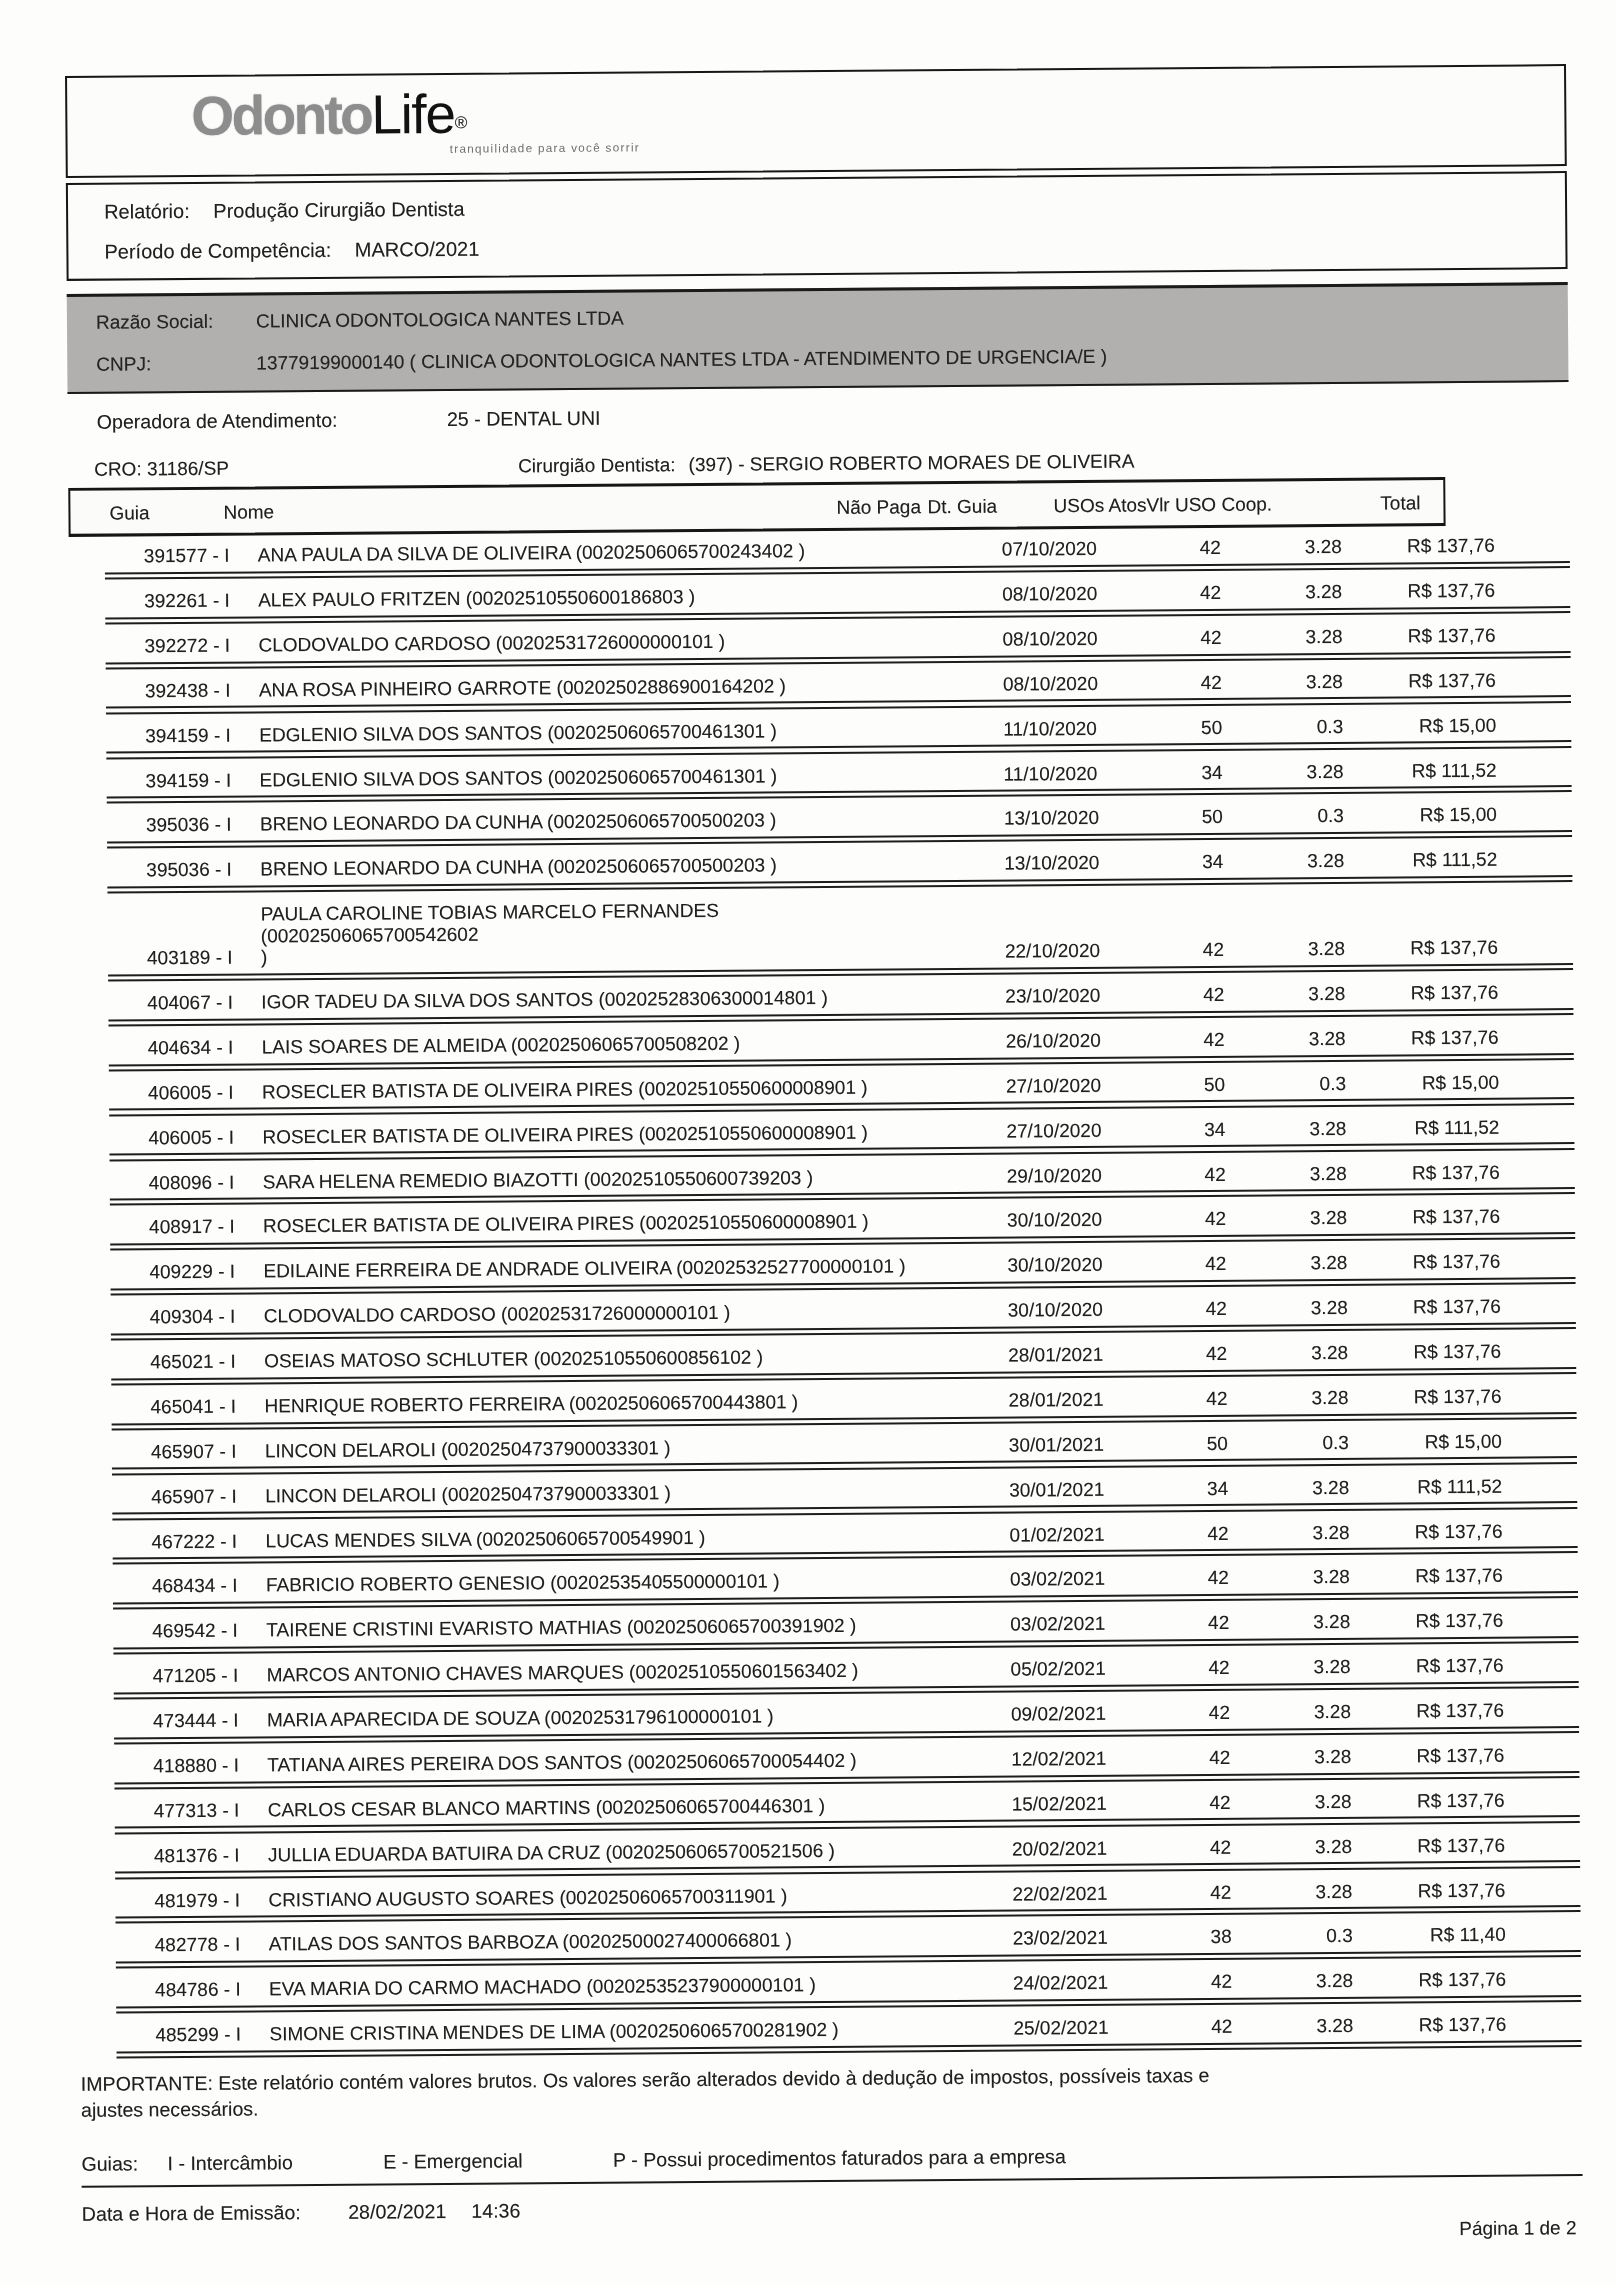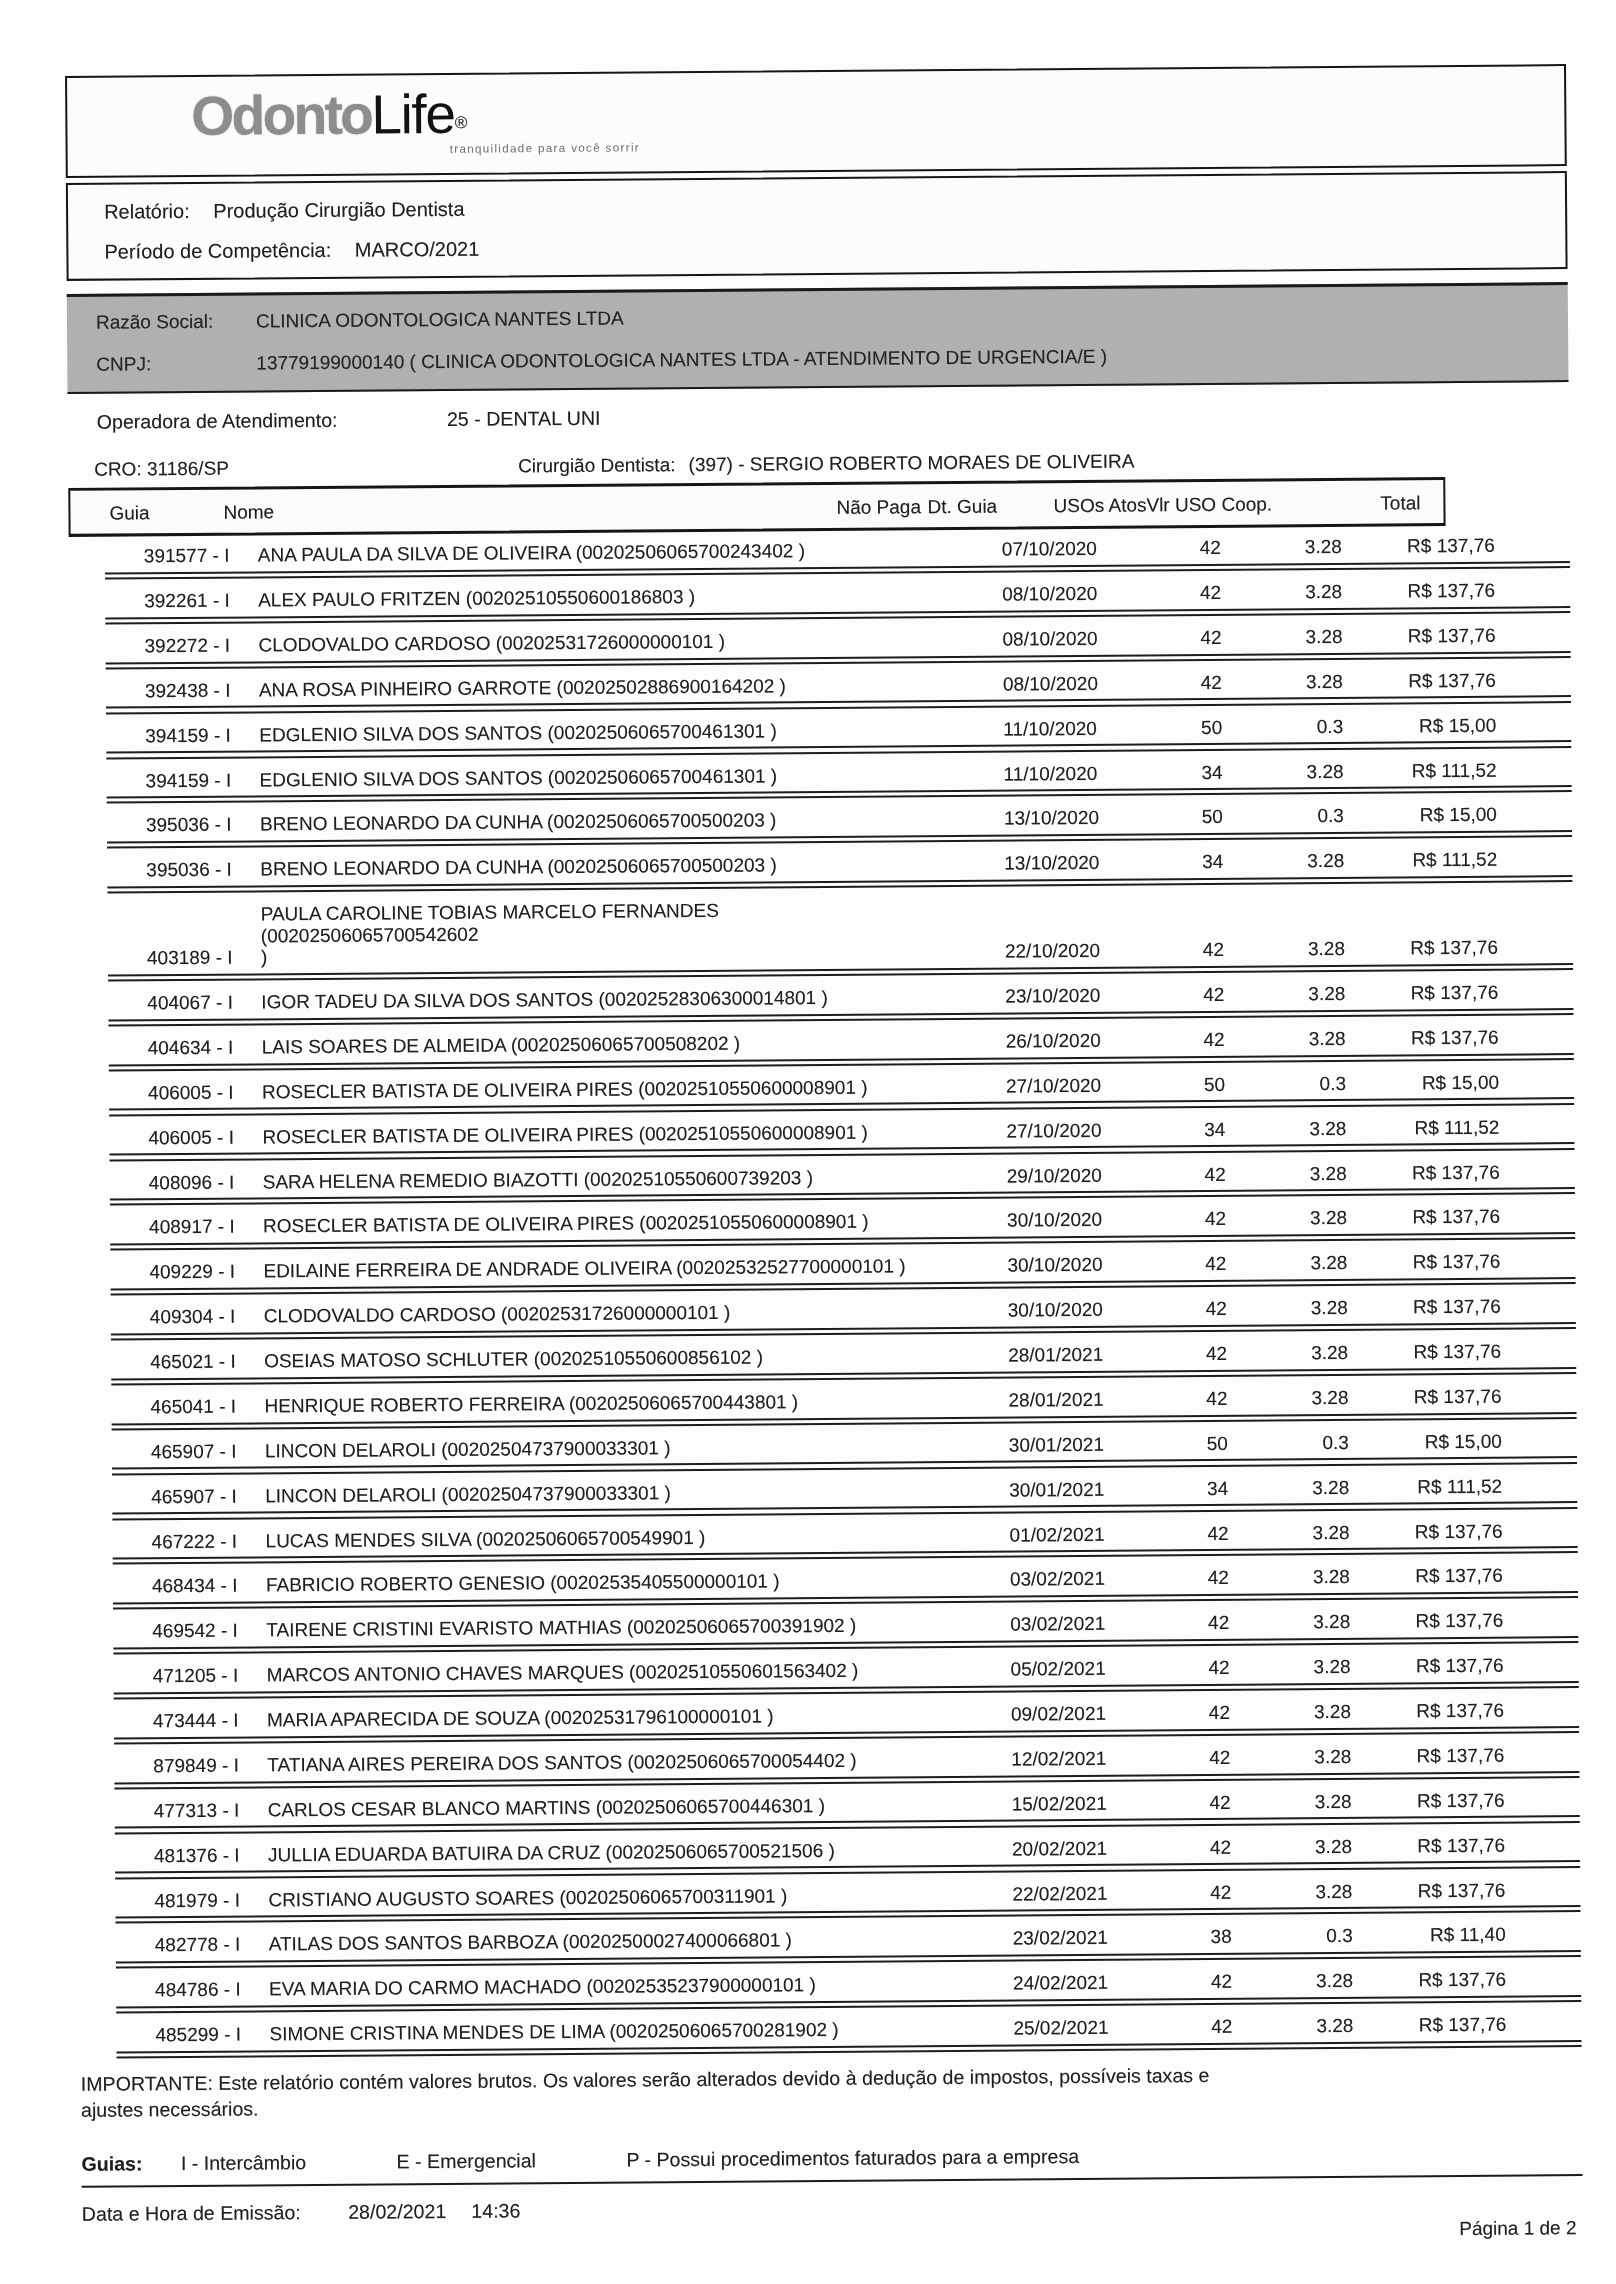--- a/index.html
+++ b/index.html
@@ -47,21 +47,21 @@
   .h-npaga,.h-dt{text-align:left;}
   .h-usos,.h-vlr,.h-total,.usos,.vlr,.total{text-align:right;}
   .tbody{margin-left:36px;width:1465px;}
   .trow{position:relative;box-sizing:border-box;padding:9px 75px 5.2px 39px;margin-bottom:7.2px;
     border-bottom:2px solid #1d1d1d;font-size:19px;line-height:21.5px;}
   .trow::after{content:"";position:absolute;left:0;right:0;bottom:-7.2px;border-bottom:2px solid #1d1d1d;}
   .trow:last-child::after{border-bottom-width:2.6px;}
   
   .importante{margin:17px 0 0 0;font-size:19.6px;line-height:26px;max-width:1168px;}
   .legend{margin-top:30px;font-size:19.6px;padding-bottom:10.4px;border-bottom:2.6px solid #1b1b1b;}
-  .legend .guias{margin-right:33px;font-weight:bold;}
+  .legend .guias{margin-right:24px;}
   .legend .li{margin-right:85px;text-align:right;}
   .legend .le{margin-right:85px;}
   .emit-row{margin-top:14.4px;font-size:19.6px;position:relative;height:59px;}
   .emit-row .ev{margin-left:42px;margin-top:24px;}
   .emit-row .et{margin-left:19.6px;}
   .pagina{position:absolute;right:6.5px;top:26px;font-size:19px;}
 </style>
 </head>
 <body>
 
@@ -378,21 +378,21 @@
     <div class="c guia">473444 - I</div>
     <div class="c nome">MARIA APARECIDA DE SOUZA (00202531796100000101 )</div>
     <div class="c npaga"></div>
     <div class="c dt">09/02/2021</div>
     <div class="c usos">42</div>
     <div class="c vlr">3.28</div>
     <div class="c total">R$ 137,76</div>
   </div>
 
   <div class="trow cols">
-    <div class="c guia">879849 - I</div>
+    <div class="c guia">418880 - I</div>
     <div class="c nome">TATIANA AIRES PEREIRA DOS SANTOS (00202506065700054402 )</div>
     <div class="c npaga"></div>
     <div class="c dt">12/02/2021</div>
     <div class="c usos">42</div>
     <div class="c vlr">3.28</div>
     <div class="c total">R$ 137,76</div>
   </div>
 
   <div class="trow cols">
     <div class="c guia">477313 - I</div>

